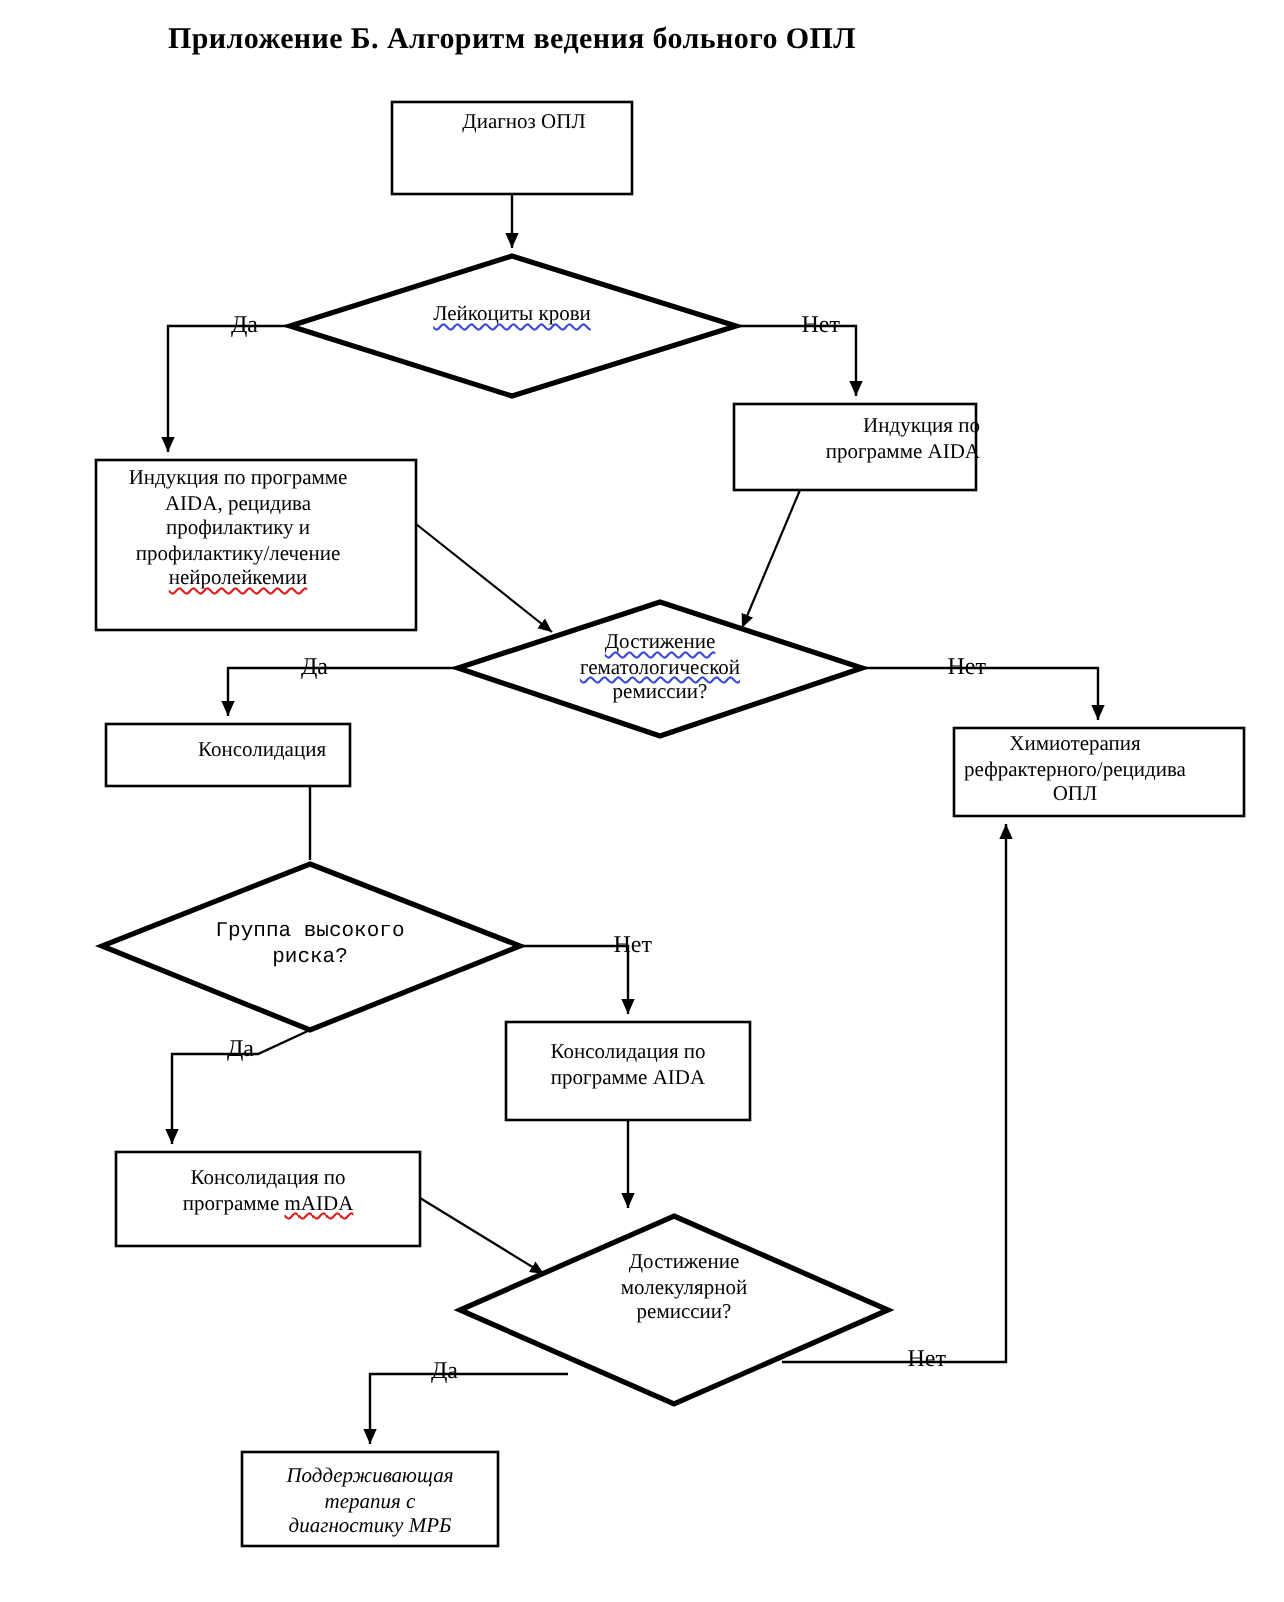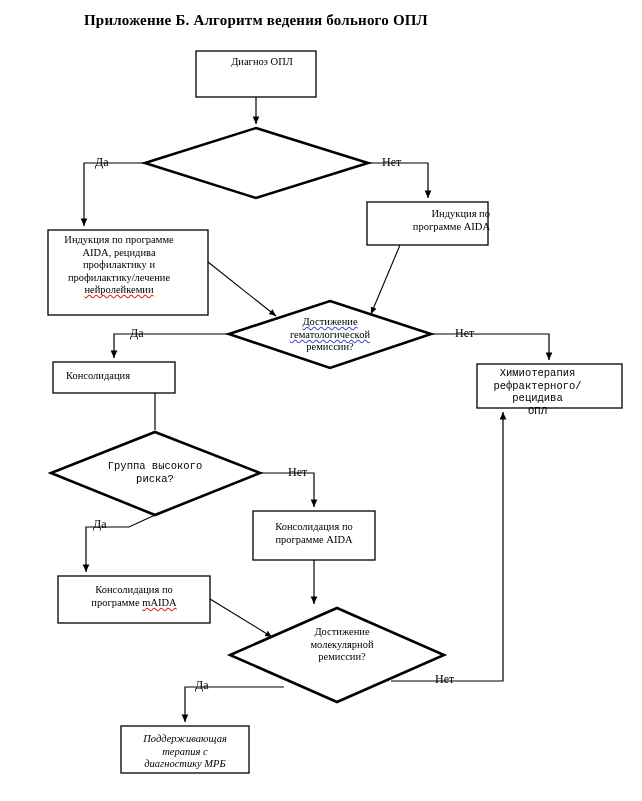--- a/index.html
+++ b/index.html
@@ -35,21 +35,21 @@
     text-align: center;
     font-size: 10.5px;
     line-height: 12.5px;
     color: #000000;
   }
   .edge-label {
     position: absolute;
     font-size: 12px;
     line-height: 13px;
     color: #000000;
-    text-align: left;
+    text-align: right;
   }
   .sp-blue {
     text-decoration: underline wavy #3a49d6;
     text-decoration-skip-ink: none;
     text-underline-offset: 1px;
   }
   .sp-red {
     text-decoration: underline wavy #e01b1b;
     text-decoration-skip-ink: none;
     text-underline-offset: 1px;
@@ -120,20 +120,21 @@
   <path d="M 284,687 L 263,687 L 185,687 L 185,722" fill="none" stroke="#000000" stroke-width="1.2" marker-end="url(#arrow)"></path>
 
   <path d="M 391,681 L 412,681 L 503,681 L 503,412" fill="none" stroke="#000000" stroke-width="1.2" marker-end="url(#arrow)"></path>
 </svg>
 
 <div class="node-label" style="left:196px; top:56px; width:132px;">
   <span class="lbl-line">Диагноз ОПЛ</span>
 </div>
 
 <div class="node-label" style="left:156px; top:152px; width:200px;">
+  <span class="lbl-line sp-blue">Лейкоциты крови</span>
 </div>
 
 <div class="node-label" style="left:48px; top:234px; width:142px;">
   <span class="lbl-line">Индукция по программе</span>
   <span class="lbl-line">AIDA, рецидива</span>
   <span class="lbl-line">профилактику и</span>
   <span class="lbl-line">профилактику/лечение</span>
   <span class="lbl-line sp-red">нейролейкемии</span>
 </div>
 
@@ -141,27 +142,27 @@
   <span class="lbl-line">Индукция по</span>
   <span class="lbl-line">программе AIDA</span>
 </div>
 
 <div class="node-label" style="left:250px; top:316px; width:160px;">
   <span class="lbl-line sp-blue">Достижение</span>
   <span class="lbl-line sp-blue">гематологической</span>
   <span class="lbl-line">ремиссии?</span>
 </div>
 
-<div class="node-label" style="left:477px; top:367px; width:121px;font-family:Liberation Mono, monospace;">
+<div class="node-label" style="left:477px; top:367px; width:121px;">
   <span class="lbl-line">Химиотерапия</span>
   <span class="lbl-line">рефрактерного/рецидива</span>
   <span class="lbl-line">ОПЛ</span>
 </div>
 
-<div class="node-label" style="left:37px; top:370px; width:122px;">
+<div class="node-label" style="left:70px; top:370px; width:122px;">
   <span class="lbl-line">Консолидация</span>
 </div>
 
 <div class="node-label" style="left:85px; top:460px; width:140px;font-family:Liberation Mono, monospace;">
   <span class="lbl-line">Группа высокого</span>
   <span class="lbl-line">риска?</span>
 </div>
 
 <div class="node-label" style="left:253px; top:521px; width:122px;">
   <span class="lbl-line">Консолидация по</span>

